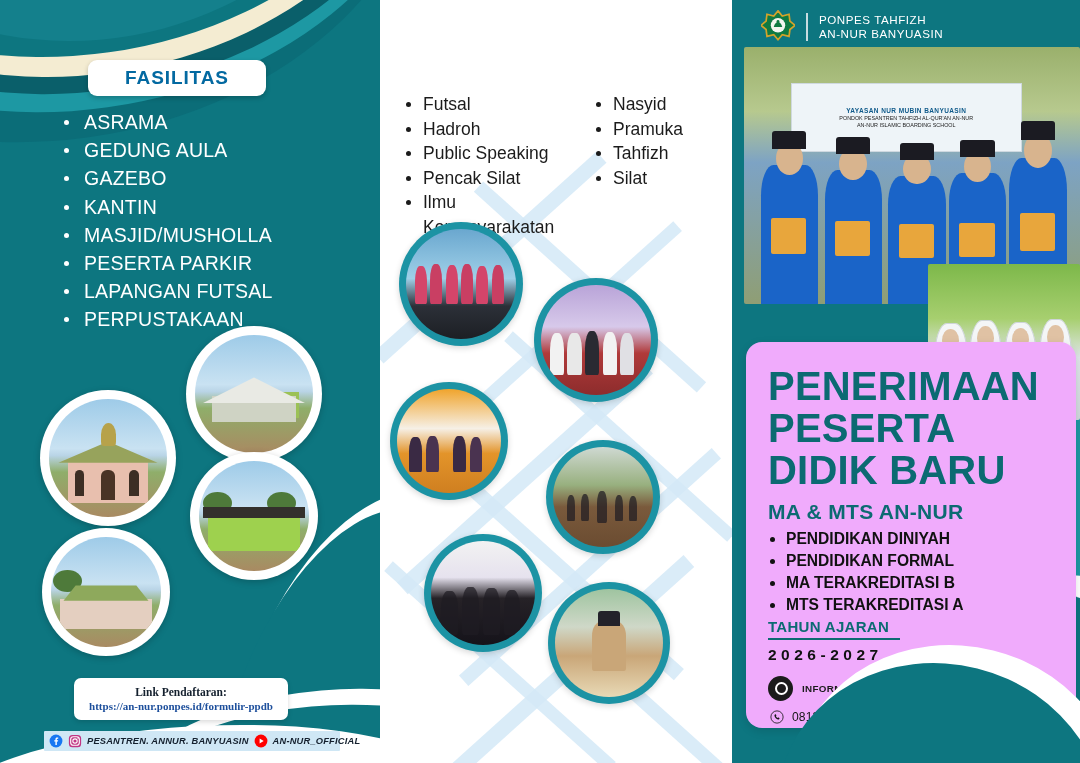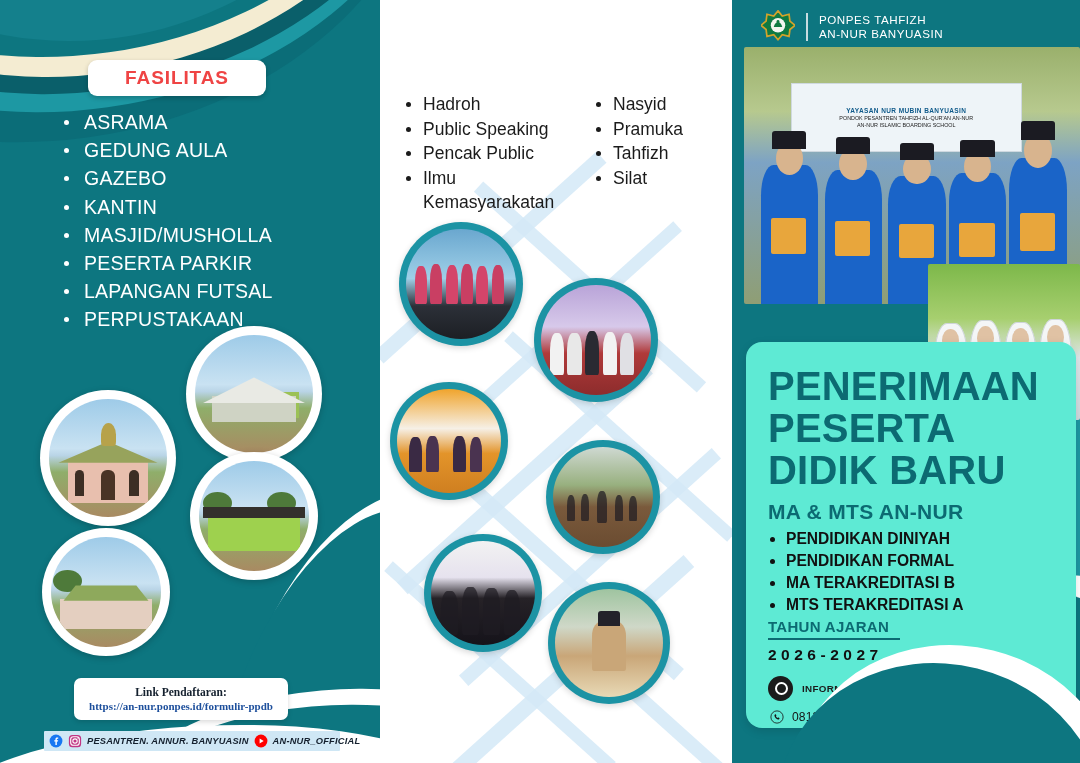--- a/index.html
+++ b/index.html
@@ -26,21 +26,21 @@
   .lb1{left:250px;top:480px;width:230px;height:420px;transform:rotate(22deg);}
   .lb2{left:238px;top:498px;width:210px;height:420px;background:#0d7680;transform:rotate(22deg);}
   .lb3{left:120px;top:690px;width:420px;height:200px;transform:rotate(-5deg);}
   .lb4{left:105px;top:706px;width:430px;height:200px;background:#0d7680;transform:rotate(-5deg);}
   .lb5{left:-60px;top:726px;width:520px;height:150px;transform:rotate(-3deg);}
 
   
   .fas-badge{position:absolute;left:88px;top:60px;width:178px;height:36px;background:#ffffff;
     border-radius:9px;display:flex;align-items:center;justify-content:center;
     box-shadow:0 2px 5px rgba(0,0,0,.22);}
-  .fas-badge span{font-size:19px;font-weight:bold;color:#ef4444;letter-spacing:.9px;}
+  .fas-badge span{font-size:19px;font-weight:bold;color:#0369a1;letter-spacing:.9px;}
 
   .fas-list{position:absolute;left:60px;top:108px;width:320px;list-style:none;margin:0;padding:0;}
   .fas-list li{color:#ffffff;font-size:19.5px;line-height:28.2px;letter-spacing:.25px;
     position:relative;padding-left:24px;}
   .fas-list li::before{content:"";position:absolute;left:4px;top:12px;width:5px;height:5px;
     background:#ffffff;border-radius:50%;}
 
   
   .pcirc{position:absolute;border-radius:50%;background:#ffffff;
     box-shadow:0 2px 7px rgba(0,0,0,.2);overflow:hidden;}
@@ -148,21 +148,21 @@
     background:#1b1b22;border-radius:3px 3px 0 0;}
   .book{position:absolute;top:38%;left:18%;width:62%;height:26%;background:#e8a63c;border-radius:2px;}
 
   .girls-photo{position:absolute;left:196px;top:264px;width:152px;height:156px;overflow:hidden;
     border-radius:2px;background:linear-gradient(#7db84a 0%,#a7cf6f 35%,#dfe6ea 60%,#cfd8dd 100%);}
   .girl{position:absolute;bottom:0;width:22%;height:62%;background:#f4f6f7;border-radius:38% 38% 0 0;
     box-shadow:inset 0 0 0 1px rgba(180,190,195,.6);}
   .girl::before{content:"";position:absolute;left:24%;top:6%;width:52%;height:24%;
     background:#e0c2a4;border-radius:50%;}
 
-  .card{position:absolute;left:14px;top:342px;width:330px;height:386px;background:#5eead4;
+  .card{position:absolute;left:14px;top:342px;width:330px;height:386px;background:#f0abfc;
     border-radius:16px;box-shadow:0 3px 10px rgba(0,0,0,.13);overflow:hidden;}
   .hd{position:absolute;left:22px;color:#0c6a72;font-weight:bold;letter-spacing:.2px;line-height:1;}
   .hd1{top:24px;font-size:40px;}
   .hd2{top:66px;font-size:40px;}
   .hd3{top:108px;font-size:40px;}
   .sub{position:absolute;left:22px;top:158px;color:#0c6a72;font-size:21px;font-weight:bold;letter-spacing:.3px;}
 
   .rlist{position:absolute;left:22px;top:186px;list-style:none;margin:0;padding:0;}
   .rlist li{color:#111111;font-size:15.6px;line-height:22px;font-weight:bold;position:relative;padding-left:18px;}
   .rlist li::before{content:"";position:absolute;left:2px;top:9px;width:5px;height:5px;
@@ -304,23 +304,24 @@
       <div class="stripe" style="left:60px;top:280px;width:300px;height:14px;transform:rotate(42deg);"></div>
       <div class="stripe" style="left:90px;top:430px;width:300px;height:13px;transform:rotate(42deg);"></div>
       <div class="stripe" style="left:20px;top:560px;width:320px;height:15px;transform:rotate(42deg);"></div>
       <div class="stripe" style="left:-30px;top:660px;width:300px;height:13px;transform:rotate(42deg);"></div>
       <div class="stripe" style="left:150px;top:700px;width:240px;height:14px;transform:rotate(42deg);"></div>
     </div>
 
 
     <div class="ek-cols">
       <ul class="ek-col ek-c1">
+        <li>Futsal</li>
         <li>Hadroh</li>
         <li>Public Speaking</li>
-        <li>Pencak Public</li>
+        <li>Pencak Silat</li>
         <li>Ilmu Kemasyarakatan</li>
       </ul>
       <ul class="ek-col">
         <li>Nasyid</li>
         <li>Pramuka</li>
         <li>Tahfizh</li>
         <li>Silat</li>
       </ul>
     </div>
 

